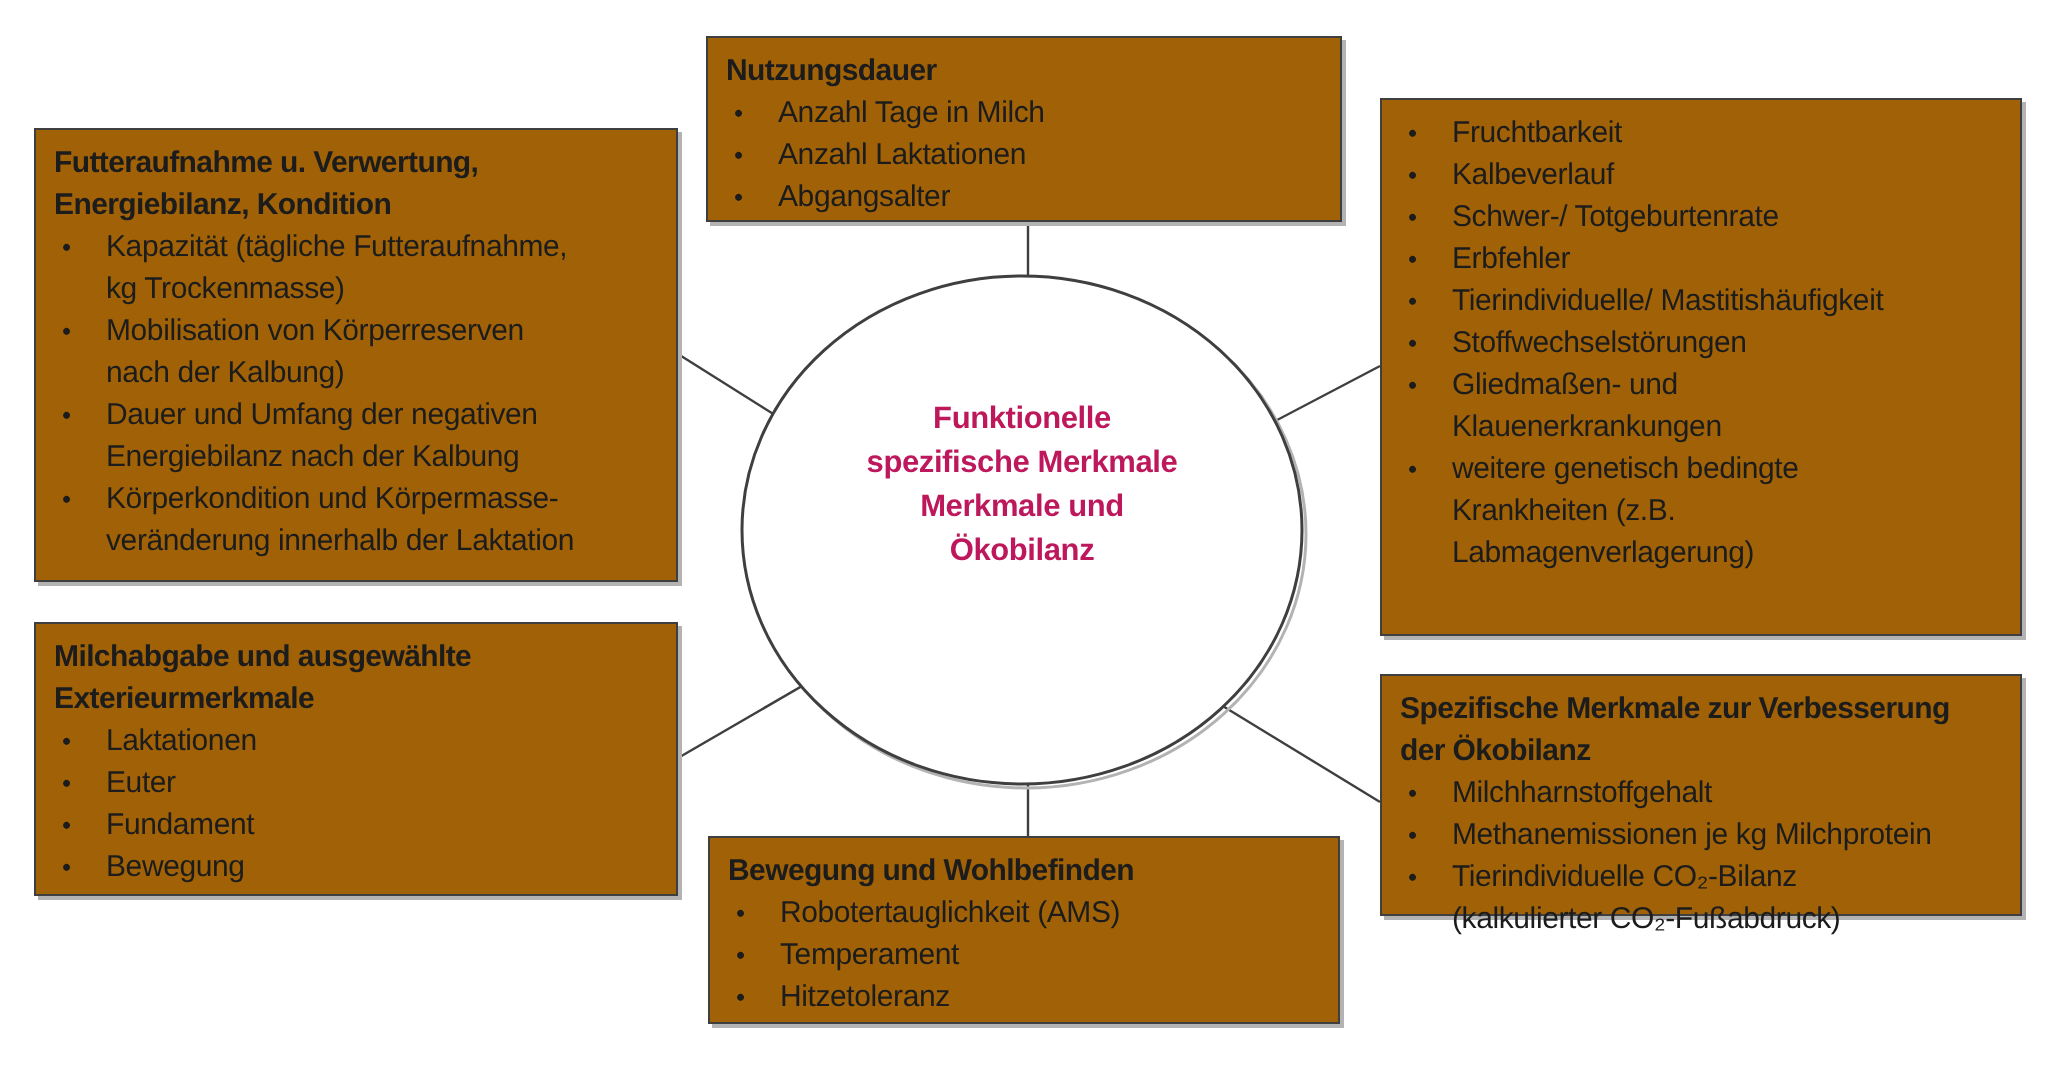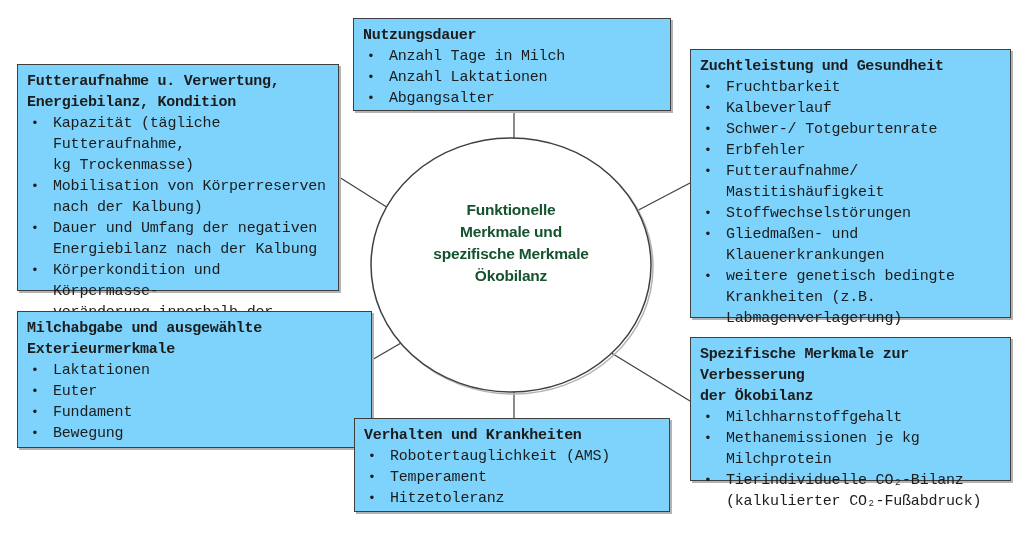--- a/index.html
+++ b/index.html
@@ -3,41 +3,41 @@
 <meta charset="utf-8">
 <style>
   html,body{margin:0;padding:0;background:#ffffff;}
   .canvas{
     position:relative;width:1024px;height:533px;background:#ffffff;
     font-family:"Liberation Sans","DejaVu Sans",sans-serif;
     color:#1c1c1c;overflow:hidden;
   }
   svg.connectors{position:absolute;left:0;top:0;width:1024px;height:533px;}
   .box{
-    position:absolute;background:#7dd3fc;border:1.5px solid #3f3f3f;
+    position:absolute;background:#a16207;border:1.5px solid #3f3f3f;
     box-shadow:2px 2px 0 0 #b3b3b3;
     padding:6px 9px 4px 9px;box-sizing:border-box;
-    font-size:15px;line-height:21px;letter-spacing:-0.2px;font-family:Liberation Mono, monospace;
+    font-size:15px;line-height:21px;letter-spacing:-0.2px;
   }
   .box .title{
     font-weight:bold;letter-spacing:-0.3px;white-space:pre-line;
   }
   .bullet-item{display:flex;align-items:flex-start;}
   .bullet-item .dot{flex:0 0 26px;padding-left:4px;box-sizing:border-box;font-size:13px;line-height:21px;}
   .bullet-item .btxt{flex:1;white-space:pre-line;}
   .b-top{left:353px;top:18px;width:318px;height:93px;}
   .b-left-top{left:17px;top:64px;width:322px;height:227px;}
-  .b-left-bottom{left:17px;top:311px;width:355px;height:137px;}
+  .b-left-bottom{left:17px;top:311px;width:322px;height:137px;}
   .b-right-top{left:690px;top:49px;width:321px;height:269px;}
-  .b-right-bottom{left:690px;top:337px;width:321px;height:144px;}
+  .b-right-bottom{left:690px;top:337px;width:321px;height:121px;}
   .b-bottom{left:354px;top:418px;width:316px;height:94px;}
   .center-label{
     position:absolute;left:379px;top:199px;width:264px;
     text-align:center;font-weight:bold;font-size:15.5px;line-height:22px;
-    letter-spacing:-0.2px;color:#14532d;
+    letter-spacing:-0.2px;color:#be185d;
   }
   .center-label span{display:block;}
 </style>
 </head>
 <body>
 
 <div class="canvas">
 
   <svg class="connectors" viewBox="0 0 1024 533">
     <g stroke="#3f3f3f" stroke-width="1.2">
@@ -47,22 +47,22 @@
       <line x1="339" y1="379" x2="420" y2="332"></line>
       <line x1="690" y1="183" x2="610" y2="225"></line>
       <line x1="690" y1="401" x2="595" y2="343"></line>
     </g>
     <ellipse cx="513" cy="267" rx="140" ry="127" fill="none" stroke="#b3b3b3" stroke-width="1.5"></ellipse>
     <ellipse cx="511" cy="265" rx="140" ry="127" fill="#ffffff" stroke="#3f3f3f" stroke-width="1.5"></ellipse>
   </svg>
 
   <div class="center-label">
     <span>Funktionelle</span>
+    <span>spezifische Merkmale</span>
     <span>Merkmale und</span>
-    <span>spezifische Merkmale</span>
     <span>Ökobilanz</span>
   </div>
 
   <div class="box b-top">
     <div class="title">Nutzungsdauer</div>
     <div class="items">
         <div class="bullet-item">
           <span class="dot">•</span>
           <span class="btxt">Anzahl Tage in Milch</span>
         </div>
@@ -121,41 +121,40 @@
           <span class="btxt">Fundament</span>
         </div>
         <div class="bullet-item">
           <span class="dot">•</span>
           <span class="btxt">Bewegung</span>
         </div>
       </div>
   </div>
 
   <div class="box b-right-top">
-    <div class="title">Zuchtleistung und Gesundheit</div>
     <div class="items">
         <div class="bullet-item">
           <span class="dot">•</span>
           <span class="btxt">Fruchtbarkeit</span>
         </div>
         <div class="bullet-item">
           <span class="dot">•</span>
           <span class="btxt">Kalbeverlauf</span>
         </div>
         <div class="bullet-item">
           <span class="dot">•</span>
           <span class="btxt">Schwer-/ Totgeburtenrate</span>
         </div>
         <div class="bullet-item">
           <span class="dot">•</span>
           <span class="btxt">Erbfehler</span>
         </div>
         <div class="bullet-item">
           <span class="dot">•</span>
-          <span class="btxt">Futteraufnahme/ Mastitishäufigkeit</span>
+          <span class="btxt">Tierindividuelle/ Mastitishäufigkeit</span>
         </div>
         <div class="bullet-item">
           <span class="dot">•</span>
           <span class="btxt">Stoffwechselstörungen</span>
         </div>
         <div class="bullet-item">
           <span class="dot">•</span>
           <span class="btxt">Gliedmaßen- und
 Klauenerkrankungen</span>
         </div>
@@ -182,21 +181,21 @@
         </div>
         <div class="bullet-item">
           <span class="dot">•</span>
           <span class="btxt">Tierindividuelle CO₂-Bilanz
 (kalkulierter CO₂-Fußabdruck)</span>
         </div>
       </div>
   </div>
 
   <div class="box b-bottom">
-    <div class="title">Verhalten und Krankheiten</div>
+    <div class="title">Bewegung und Wohlbefinden</div>
     <div class="items">
         <div class="bullet-item">
           <span class="dot">•</span>
           <span class="btxt">Robotertauglichkeit (AMS)</span>
         </div>
         <div class="bullet-item">
           <span class="dot">•</span>
           <span class="btxt">Temperament</span>
         </div>
         <div class="bullet-item">

